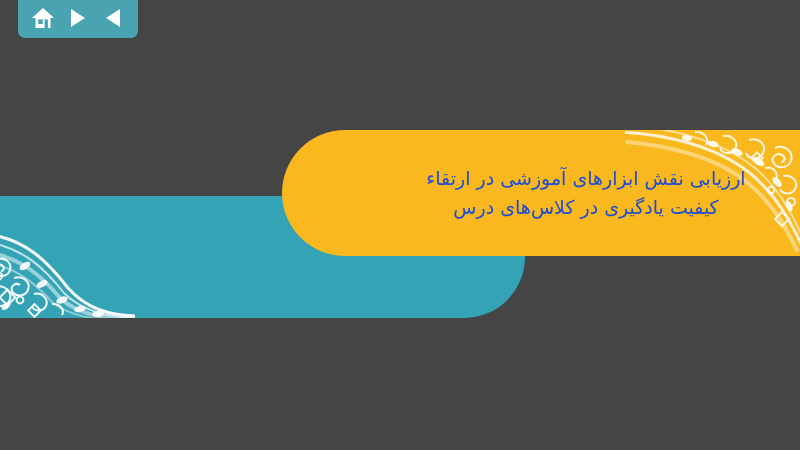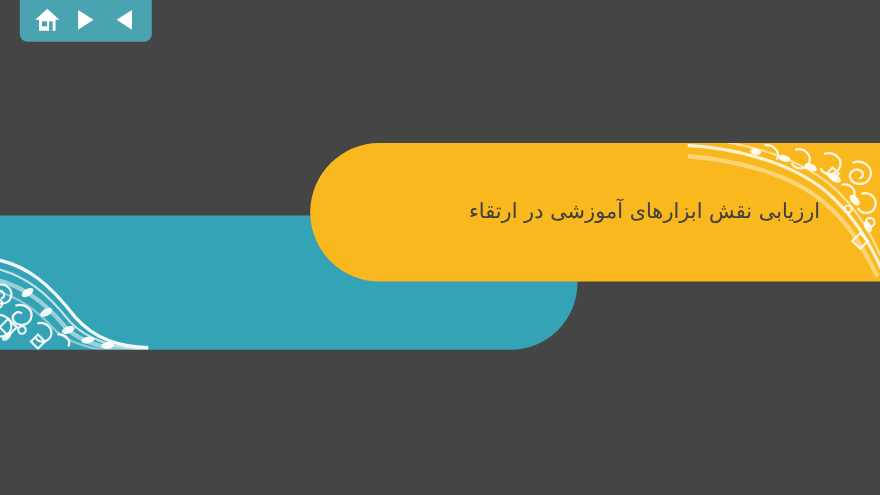--- a/index.html
+++ b/index.html
@@ -71,21 +71,21 @@
     overflow: hidden;
     pointer-events: none;
   }
   .title-text {
     position: absolute;
     right: 30px;
     left: 120px;
     top: 50%;
     transform: translateY(-50%);
     text-align: center;
-    color: #404040;
+    color: #1d4ed8;
     font-size: 19px;
     line-height: 1.55;
     direction: rtl;
     z-index: 3;
     text-shadow: 0 0 1px rgba(0,0,0,.07);
   }
   .title-line { display: block; white-space: nowrap; }
 
   
   .accent-band {
@@ -205,16 +205,17 @@
           <ellipse cx="152" cy="52" rx="6" ry="3.2" transform="rotate(48 152 52)"></ellipse>
           <ellipse cx="164" cy="76" rx="5.6" ry="3" transform="rotate(66 164 76)"></ellipse>
           <ellipse cx="88" cy="14" rx="5.6" ry="3" transform="rotate(14 88 14)"></ellipse>
           <ellipse cx="62" cy="8" rx="5" ry="2.8" transform="rotate(8 62 8)"></ellipse>
         </g>
       </svg>
     </div>
 
     <div class="title-text">
       <span class="title-line">ارزیابی نقش ابزارهای آموزشی در ارتقاء</span>
+      <span class="title-line">کیفیت یادگیری در کلاس‌های درس</span>
     </div>
   </div>
 
 </div>
 
 </body></html>

